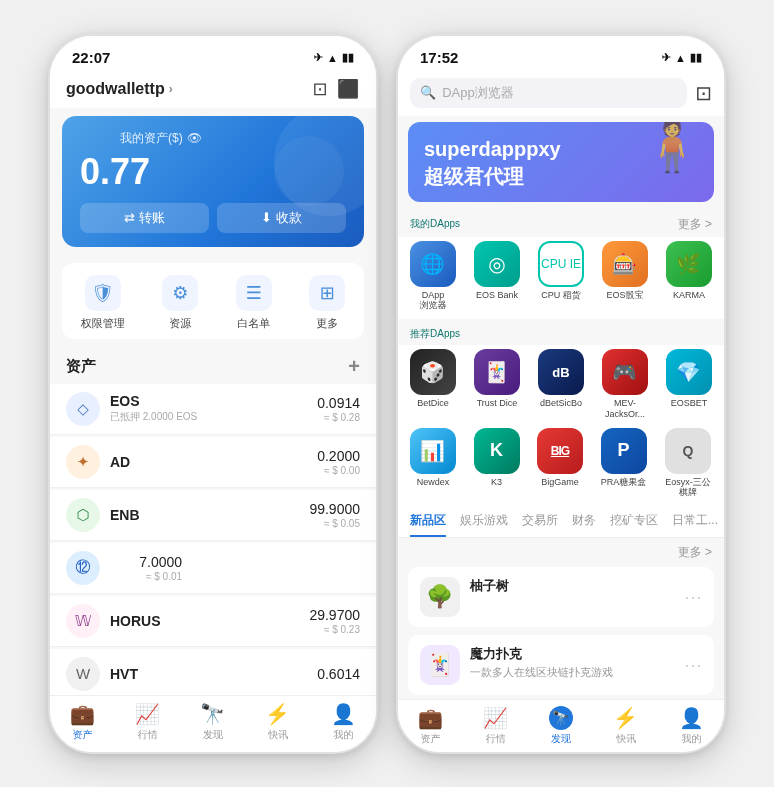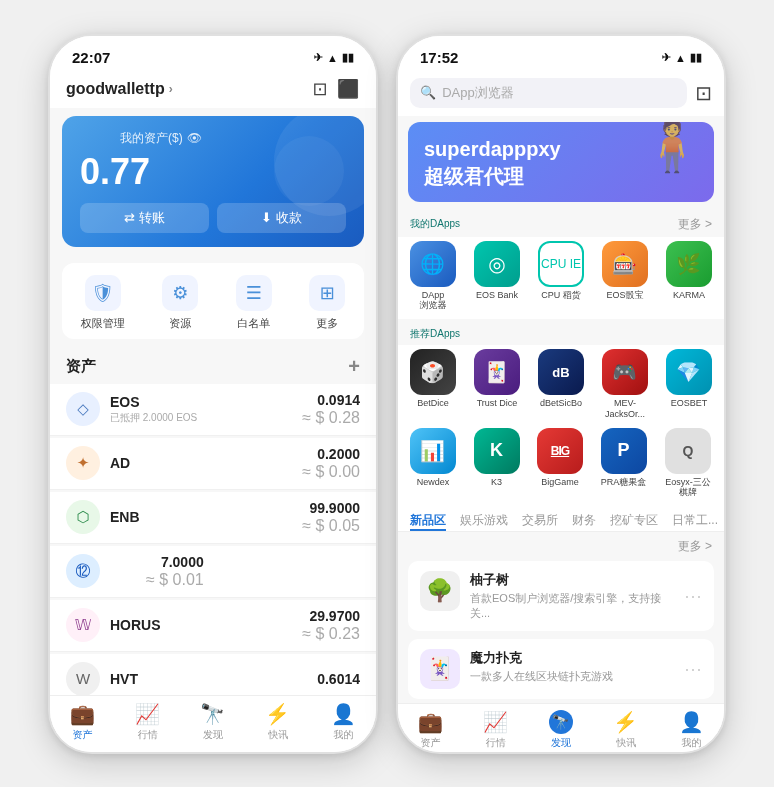--- a/index.html
+++ b/index.html
@@ -184,22 +184,22 @@
       display: flex;
       align-items: center;
       justify-content: center;
       font-size: 15px;
       flex-shrink: 0;
     }
     .p1-asset-info { flex: 1; }
     .p1-asset-name { font-size: 14px; font-weight: 600; color: #222; }
     .p1-asset-sub { font-size: 10px; color: #aaa; margin-top: 1px; }
     .p1-asset-amount { text-align: right; }
-    .p1-asset-value { font-size: 14px; font-weight: 700; color: #222; }
-    .p1-asset-usd { font-size: 16px; color: #aaa; margin-top: 1px; margin-left: 36px; }
+    .p1-asset-value { font-size: 14px; font-weight: 400; color: #222; }
+    .p1-asset-usd { font-size: 10px; color: #aaa; margin-top: 1px; margin-left: 36px; }
 
     
     .bottom-nav {
       display: flex;
       background: #fff;
       border-top: 1px solid #eee;
       padding: 6px 0 10px;
     }
     .nav-item {
       flex: 1;
@@ -291,20 +291,21 @@
     .p2-tabs {
       display: flex;
       background: #fff;
       padding: 6px 12px 0;
       gap: 14px;
       border-bottom: 1px solid #eee;
     }
     .p2-tab {
       font-size: 12px;
       color: #999;
+      padding-bottom: 6px;
       border-bottom: 2px solid transparent;
       white-space: nowrap;
     }
     .p2-tab.active {
       color: #2176d9;
       border-bottom: 2px solid #2176d9;
       font-weight: 600;
     }
 
     .p2-new-section {
@@ -644,21 +645,20 @@
         <div class="p2-tab">日常工...</div>
       </div>
 
       <div class="p2-new-section">
         <span style="font-size:12px; color:#999;">更多 &gt;</span>
       </div>
       <div class="p2-list-item">
         <div class="p2-list-icon">🌳</div>
         <div class="p2-list-info">
           <div class="p2-list-name">柚子树</div>
-          <div class="p2-list-desc">首款EOS制户浏览器/搜索引擎，支持接关...</div>
         </div>
         <span class="p2-list-dots">···</span>
       </div>
       <div class="p2-list-item">
         <div class="p2-list-icon" style="background:#f0e8ff;">🃏</div>
         <div class="p2-list-info">
           <div class="p2-list-name">魔力扑克</div>
           <div class="p2-list-desc">一款多人在线区块链扑克游戏</div>
         </div>
         <span class="p2-list-dots">···</span>

